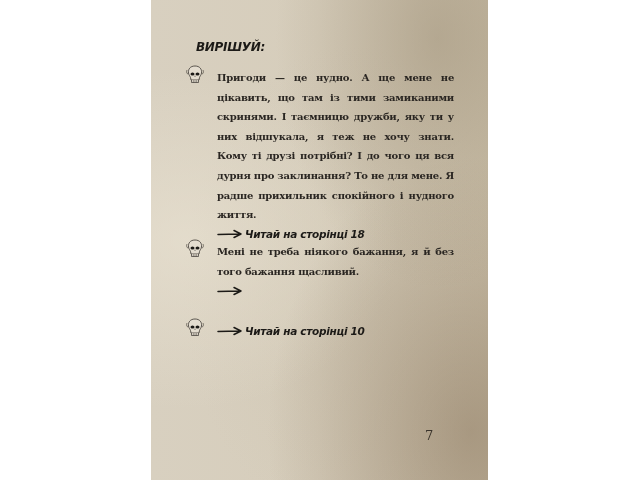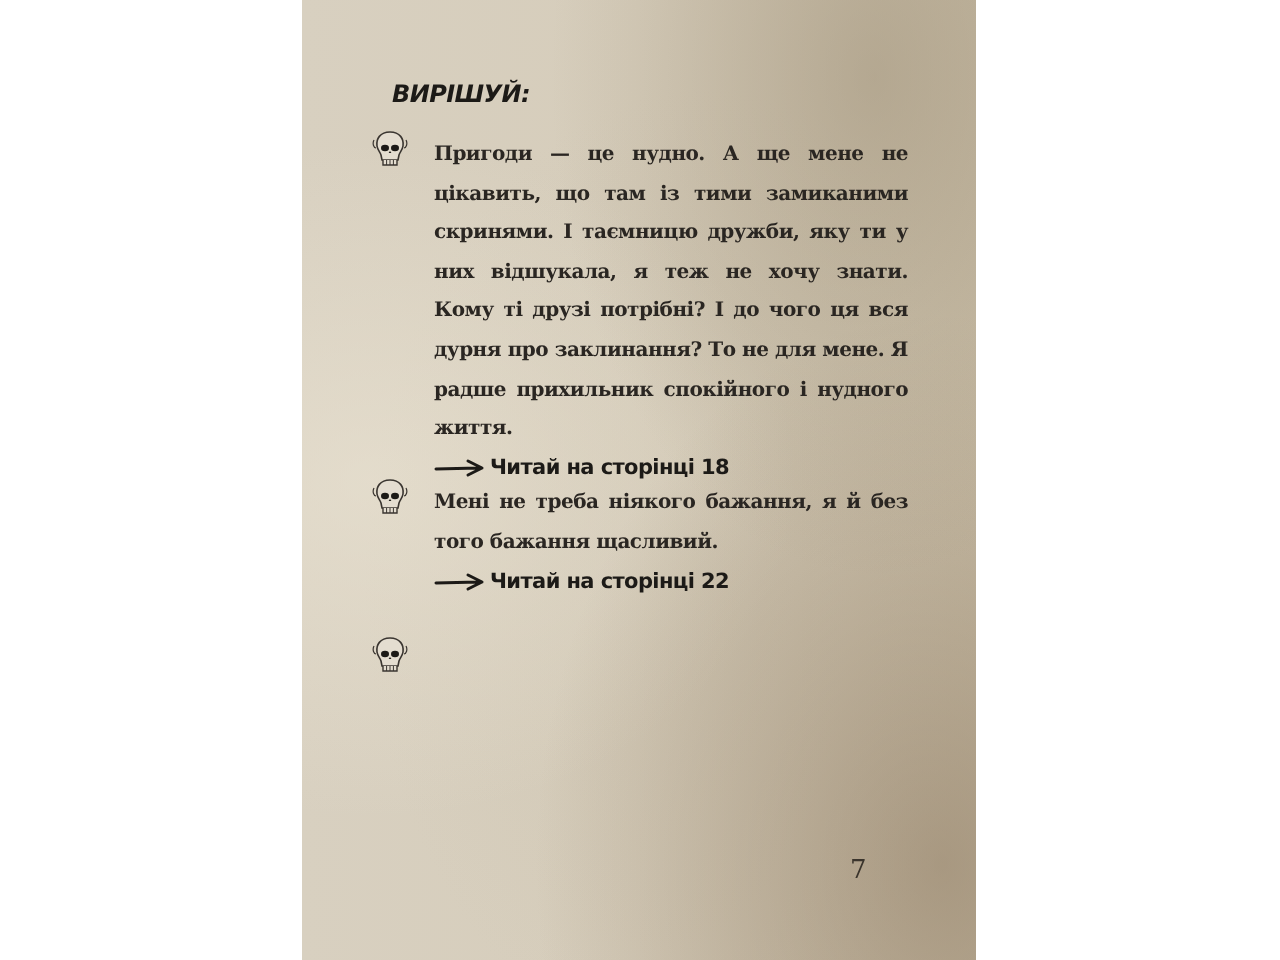--- a/index.html
+++ b/index.html
@@ -27,21 +27,21 @@
   }
   .opt-text {
     margin-left:21px;
     font-size:10px; font-weight:bold; color:#2a2622;
     line-height:19.6px; text-align:justify;
     font-family: "DejaVu Serif", serif;
     letter-spacing:-0.25px;
   }
   .goto {
     margin-left:21px; height:19px; display:flex; align-items:center;
-    font-family:"DejaVu Sans", sans-serif; font-weight:bold;
+    font-family:"DejaVu Sans", sans-serif; font-style:italic; font-weight:bold;
     font-size:10.5px; color:#1c1a17; letter-spacing:-0.3px;
   }
   .arrow { width:26px; height:10px; margin-right:2px; }
   .page-num {
     position:absolute; left:274px; top:428px; font-size:13px; color:#3a342c;
     font-family:"DejaVu Serif", serif;
   }
 </style>
 </head>
 <body>
@@ -76,30 +76,35 @@
       <path d="M8.3 11.5 L9 10.5 L9.7 11.5 Z" fill="#1c1a17"></path>
       <path d="M5.5 15 L5.5 17.5 L12.5 17.5 L12.5 15" fill="#e4ddd0" stroke="#3a3530" stroke-width="0.7"></path>
       <path d="M7.3 15 V17.5 M9 15 V17.5 M10.7 15 V17.5" stroke="#3a3530" stroke-width="0.5"></path>
       <path d="M1 5 C0 7 1 9 2 9 M17 5 C18 7 17 9 16 9" stroke="#3a3530" stroke-width="0.6" fill="none"></path>
     </svg>
     <div class="opt-text">Мені не треба ніякого бажання, я й без того бажання щасливий.</div>
     <div class="goto">
       <svg class="arrow" viewBox="0 0 26 10">
         <path d="M1 5.5 L22 5 M17 1.5 L24 5 L17 8.5" stroke="#1c1a17" stroke-width="1.5" fill="none" stroke-linecap="round" stroke-linejoin="round"></path>
       </svg>
-      <span>Читай на сторінці 22</span>
     </div>
   </div>
 
   <div class="option" style="top:321px;">
     <svg class="skull" viewBox="0 0 18 20">
       <path d="M9 1 C4 1 2 4.5 2.5 8 C2.8 10 4 11 4.5 12.5 L5 15 L13 15 L13.5 12.5 C14 11 15.2 10 15.5 8 C16 4.5 14 1 9 1 Z" fill="#e4ddd0" stroke="#3a3530" stroke-width="0.8"></path>
       <ellipse cx="6.5" cy="9" rx="2" ry="1.6" fill="#1c1a17"></ellipse>
       <ellipse cx="11.5" cy="9" rx="2" ry="1.6" fill="#1c1a17"></ellipse>
       <path d="M8.3 11.5 L9 10.5 L9.7 11.5 Z" fill="#1c1a17"></path>
       <path d="M5.5 15 L5.5 17.5 L12.5 17.5 L12.5 15" fill="#e4ddd0" stroke="#3a3530" stroke-width="0.7"></path>
       <path d="M7.3 15 V17.5 M9 15 V17.5 M10.7 15 V17.5" stroke="#3a3530" stroke-width="0.5"></path>
       <path d="M1 5 C0 7 1 9 2 9 M17 5 C18 7 17 9 16 9" stroke="#3a3530" stroke-width="0.6" fill="none"></path>
     </svg>
+    <div class="goto">
+      <svg class="arrow" viewBox="0 0 26 10">
+        <path d="M1 5.5 L22 5 M17 1.5 L24 5 L17 8.5" stroke="#1c1a17" stroke-width="1.5" fill="none" stroke-linecap="round" stroke-linejoin="round"></path>
+      </svg>
+      <span>Читай на сторінці 10</span>
+    </div>
   </div>
 
   <div class="page-num">7</div>
 </div>
 
 </body></html>

